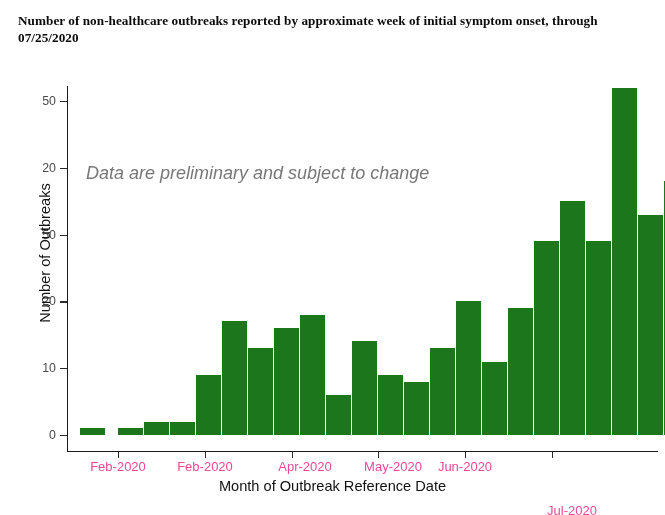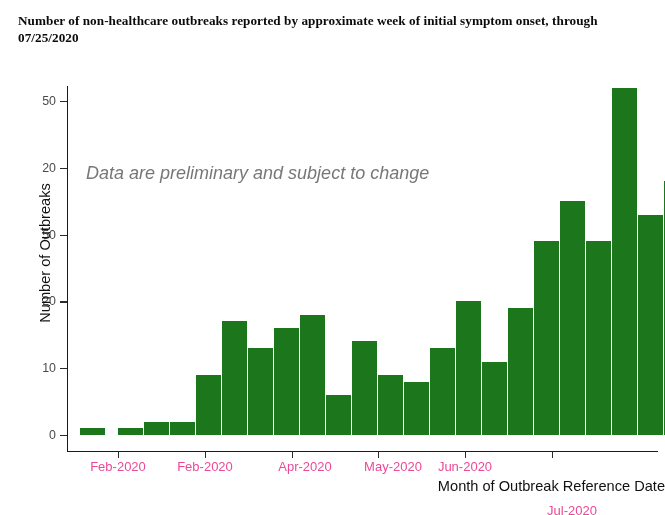--- a/index.html
+++ b/index.html
@@ -111,21 +111,21 @@
     transform: translateX(-50%);
     white-space: nowrap;
   }
 
   
   #x-axis-title {
     position: absolute;
     left: 0;
     top: 478px;
     width: 665px;
-    text-align: right;
+    text-align: center;
     font-size: 14.6px;
     color: #111111;
   }
   #y-axis-title {
     position: absolute;
     left: -95px;
     top: 245px;
     width: 280px;
     text-align: center;
     font-size: 14.6px;

